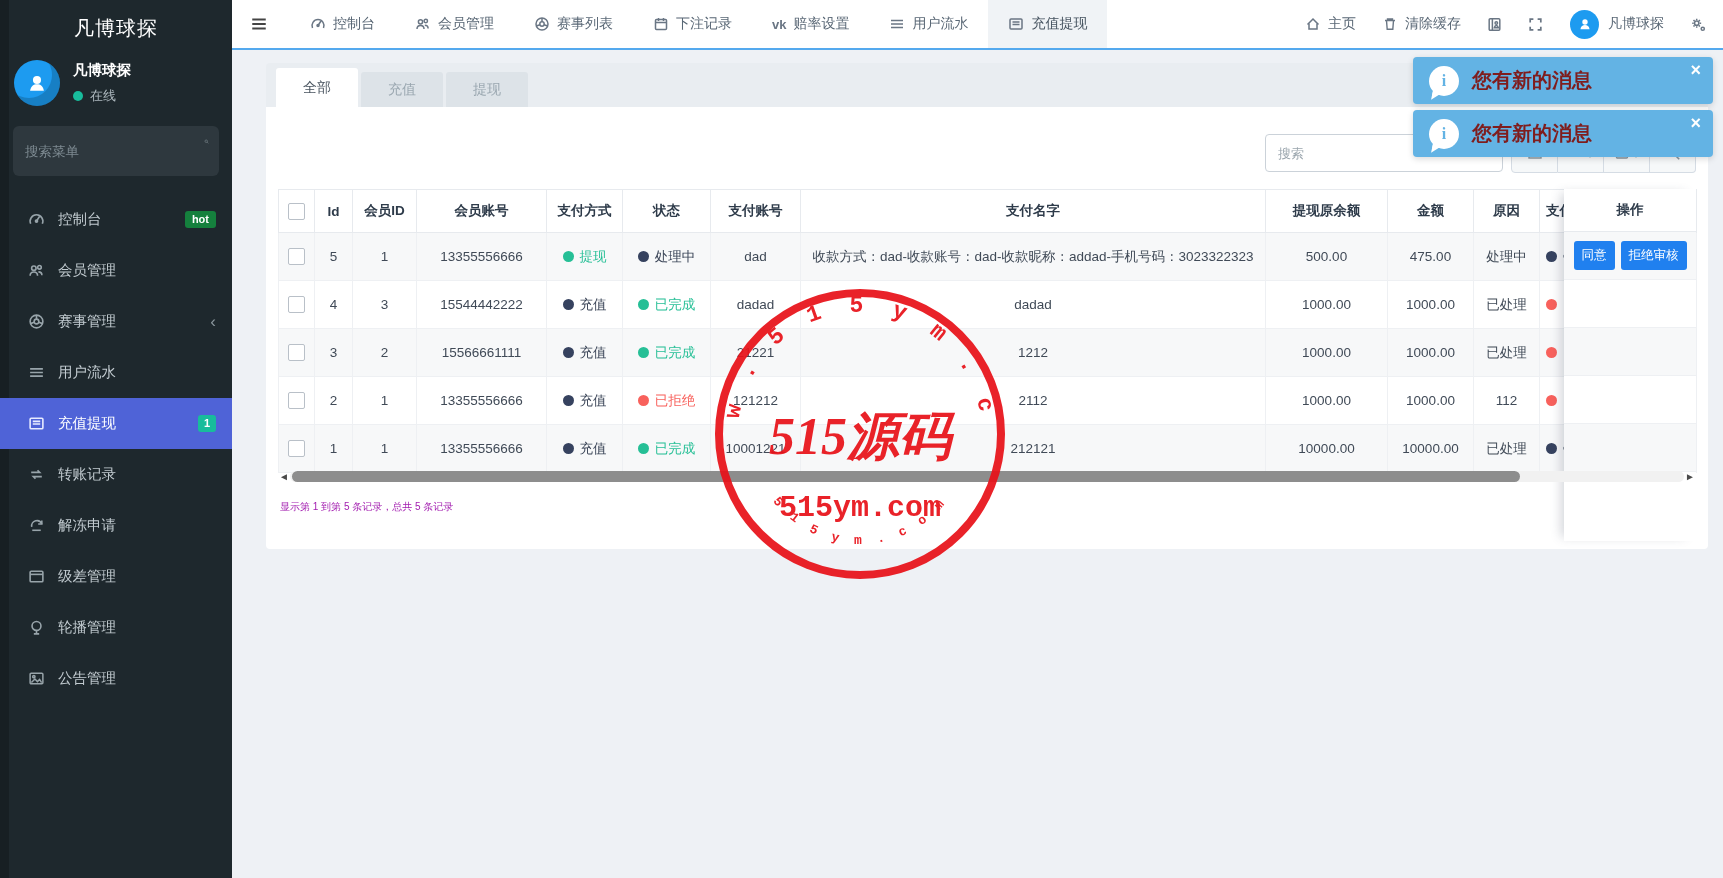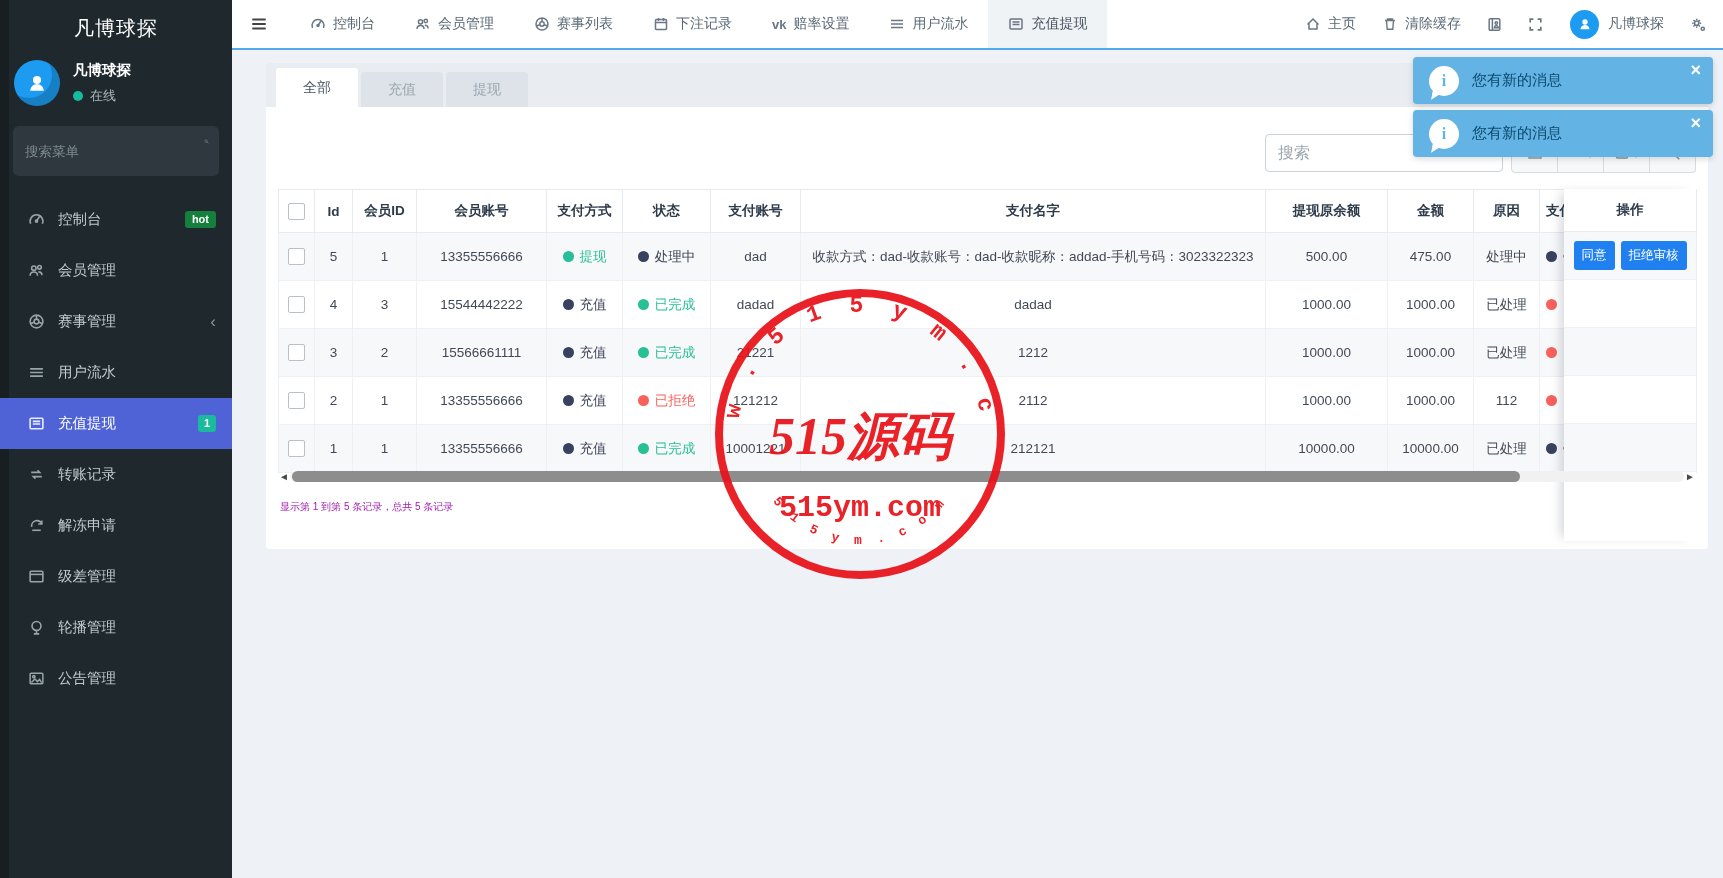--- a/index.html
+++ b/index.html
@@ -47,21 +47,21 @@
   
   .content{position:absolute;left:240px;top:50px;width:1491px;height:828px;}
   .card{position:absolute;left:26px;top:13px;width:1442px;height:486px;}
   .tabstrip{height:44px;background:#e9edf1;border-radius:4px 4px 0 0;display:flex;align-items:flex-end;padding-left:10px;}
   .tab{height:35px;display:flex;align-items:center;padding:0 27px;background:#dde3e8;color:#9aa7b0;
        margin-right:3px;border-radius:3px 3px 0 0;cursor:pointer;font-size:14px;}
   .tab.active{background:#fff;color:#4a5560;height:39px;}
   .card-body{background:#fff;height:442px;position:relative;border-radius:0 0 4px 4px;}
   
   .search-row{position:absolute;top:26px;right:12px;display:flex;align-items:center;z-index:8;}
-  .tb-search{width:212px;height:36px;border:1px solid #cbd2d9;border-radius:4px;padding:0 12px;font-size:16px;
+  .tb-search{width:212px;height:36px;border:1px solid #cbd2d9;border-radius:4px;padding:0 12px;font-size:13px;
              font-family:inherit;outline:none;color:#555;margin-left:33px;}
   .tb-search::placeholder{color:#9aa5ad;}
   .btn-group{display:flex;margin-left:8px;}
   .tb-btn{width:45px;height:38px;background:#f6f8f9;border:1px solid #d5dce4;border-left-width:0;
           display:flex;align-items:center;justify-content:center;color:#8a97a0;cursor:pointer;}
   .tb-btn:first-child{border-left-width:1px;border-radius:4px 0 0 4px;}
   .tb-btn:last-child{border-radius:0 4px 4px 0;}
   .tb-btn .mi{width:16px;height:16px;}
   .g-caret::before{content:"▾";font-size:10px;margin-left:3px;}
   
@@ -89,21 +89,21 @@
   .g-arrL::before{content:"◄";} .g-arrR::before{content:"►";}
   .hs-track{flex:1;height:11px;background:#f1f1f1;border-radius:6px;position:relative;}
   .hs-thumb{position:absolute;left:2px;top:0;height:11px;width:1228px;background:#8d8d8d;border-radius:6px;cursor:grab;}
   .summary{position:absolute;top:393px;left:14px;font-size:10px;color:#a21caf;}
   
   .toast{position:absolute;right:10px;width:300px;height:47px;background:#63b3e4;border-radius:4px;z-index:50;
          display:flex;align-items:center;box-shadow:0 2px 6px rgba(0,0,0,.15);}
   .toast-ico{width:30px;height:30px;border-radius:50%;background:#fff;color:#63b3e4;font-weight:bold;font-size:16px;
              display:flex;align-items:center;justify-content:center;margin:0 13px 0 16px;position:relative;font-family:"Liberation Serif","DejaVu Serif",serif;}
   .toast-ico::after{content:"";position:absolute;left:3px;bottom:-5px;border:5px solid transparent;border-top-color:#fff;border-left-color:#fff;transform:rotate(12deg);}
-  .toast-text{color:#0c4a6e;font-weight:normal;font-size:15px;}
+  .toast-text{color:#7f1d1d;font-weight:bold;font-size:20px;}
   .toast-close{margin-left:auto;align-self:flex-start;padding:4px 12px 0 0;color:#fff;font-weight:bold;font-size:18px;cursor:pointer;line-height:1;}
   .g-close::before{content:"×";}
   
   .stamp{position:absolute;left:710px;top:284px;z-index:40;opacity:.93;pointer-events:none;}
   
   .mi{display:inline-flex;}
   .mi svg{width:100%;height:100%;}
 </style>
 </head>
 <body>

